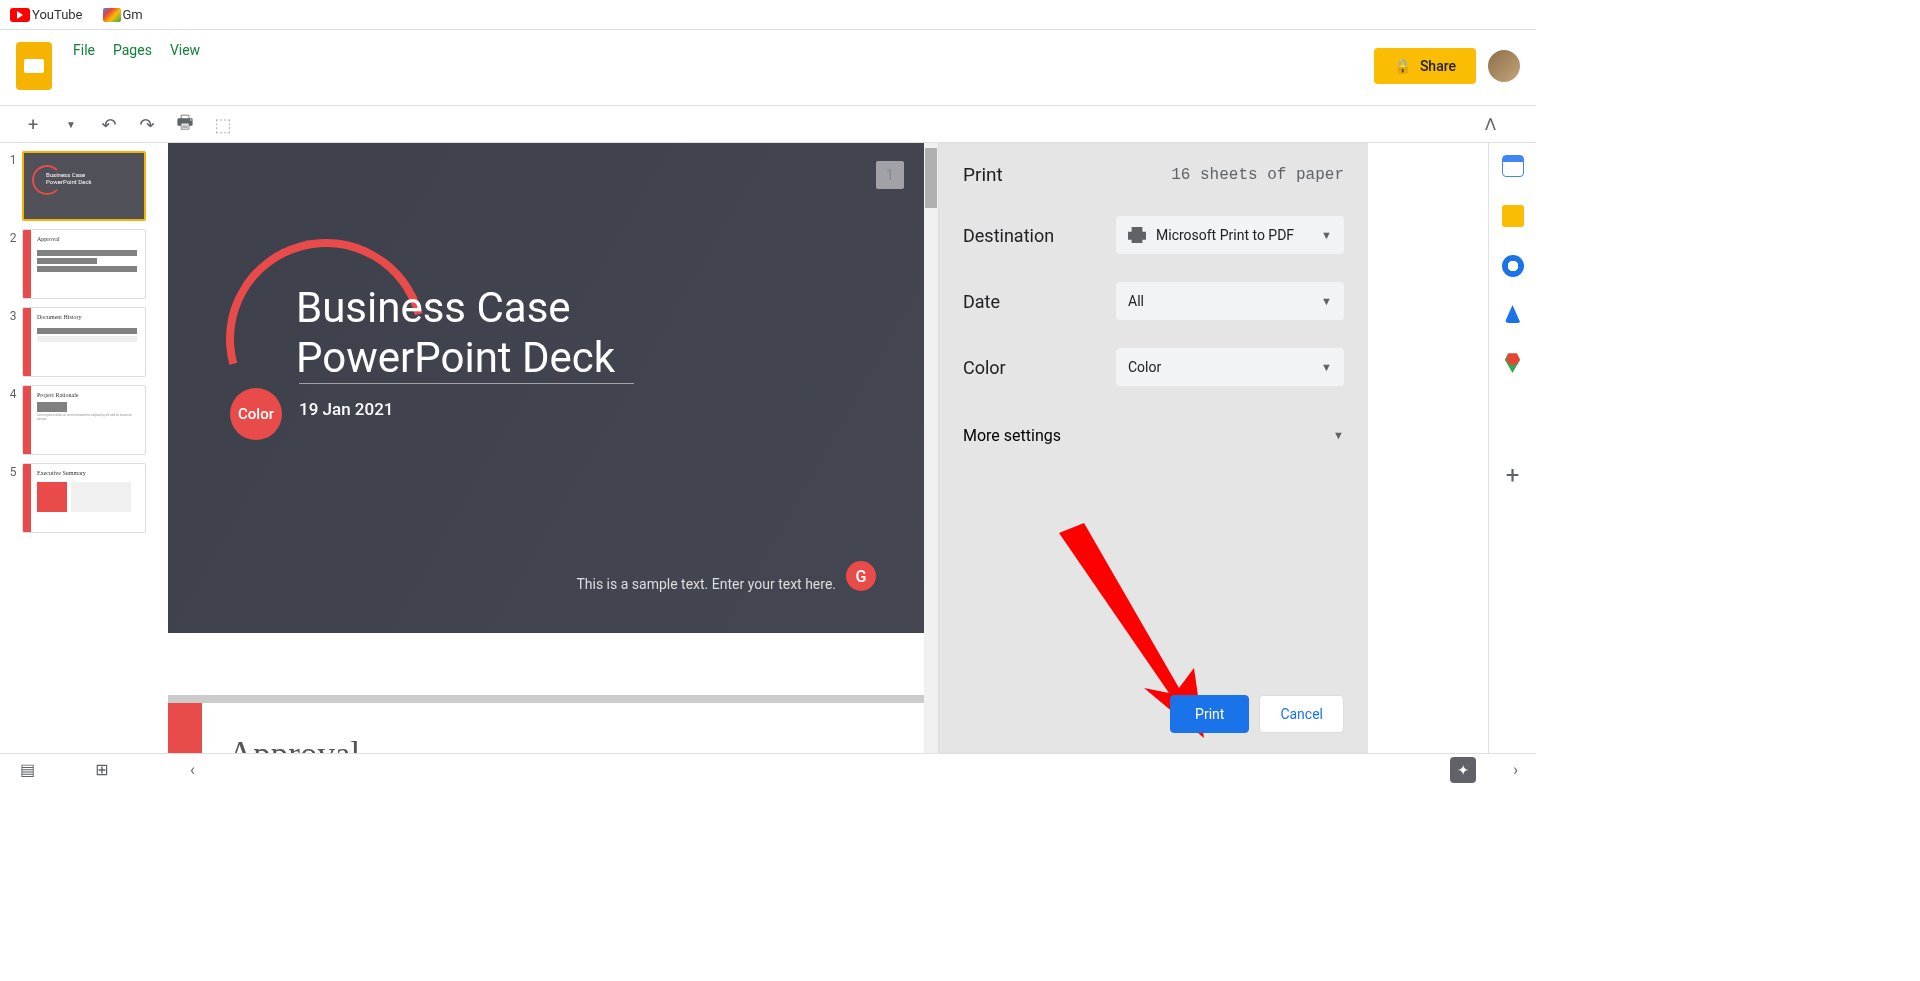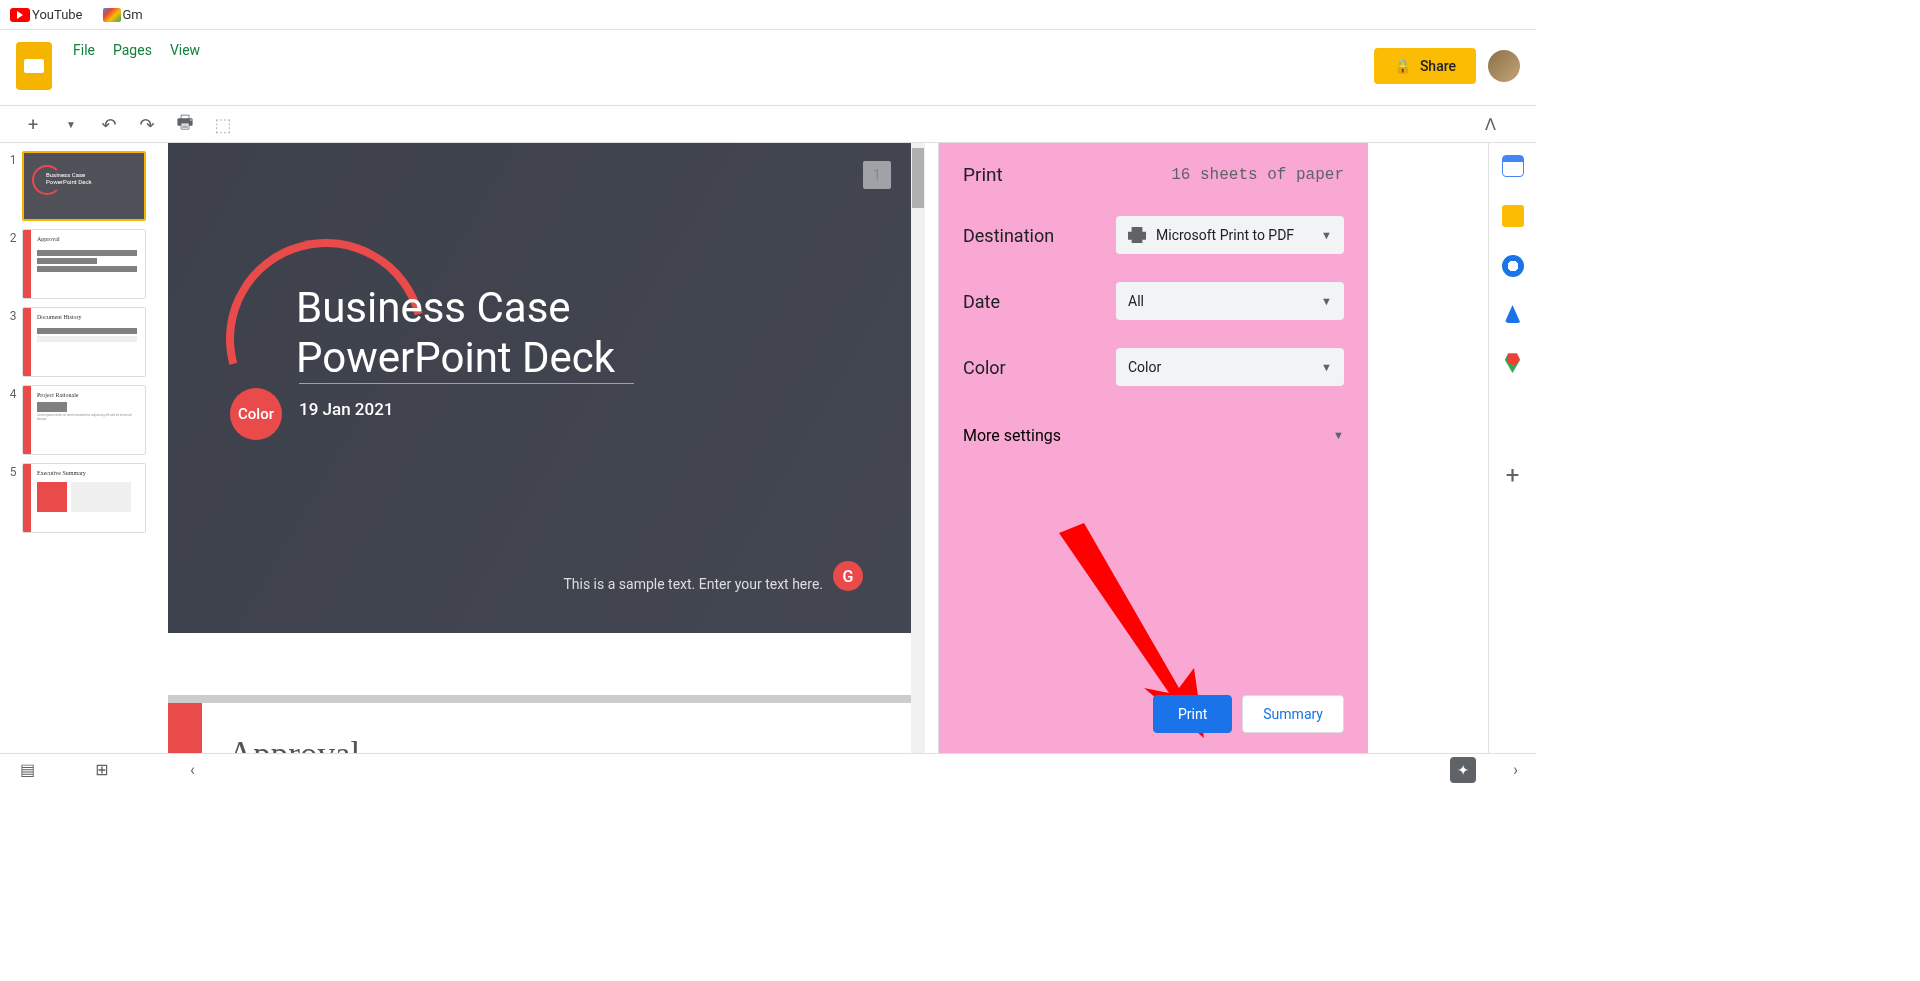--- a/index.html
+++ b/index.html
@@ -60,21 +60,21 @@
 .slide1-date { position: absolute; left: 131px; top: 256px; color: white; font-size: 17px; font-weight: 500; }
 .slide1-footer { position: absolute; right: 88px; bottom: 41px; color: #ddd; font-size: 14px; }
 .slide1-gbadge { position: absolute; right: 48px; bottom: 42px; width: 30px; height: 30px; background: #e94b4b; border-radius: 50%; display: flex; align-items: center; justify-content: center; color: white; font-weight: 500; }
 
 
 .slide2-preview { height: 250px; background: white; border-top: 8px solid #ccc; position: relative; }
 .slide2-redbar { position: absolute; left: 0; top: 0; width: 34px; height: 100%; background: #e94b4b; }
 .slide2-title { position: absolute; left: 60px; top: 32px; font-family: 'Times New Roman', serif; font-size: 35px; color: #555; }
 
 
-.settings-panel { width: 430px; background: #f9a8d4; border-left: 1px solid #dadce0; display: flex; flex-direction: column; padding: 20px 24px; position: relative; margin-left: 13px; }
+.settings-panel { width: 430px; background: #e5e5e5; border-left: 1px solid #dadce0; display: flex; flex-direction: column; padding: 20px 24px; position: relative; }
 .settings-header { display: flex; justify-content: space-between; align-items: center; margin-bottom: 30px; }
 .print-title { font-size: 19px; color: #202124; }
 .sheet-count { font-size: 16px; color: #5f6368; font-family: Liberation Mono, monospace; }
 .setting-row { display: flex; align-items: center; justify-content: space-between; margin-bottom: 28px; }
 .setting-label { font-size: 18px; color: #202124; }
 .setting-dropdown { width: 228px; height: 38px; background: #f1f3f4; border-radius: 4px; display: flex; align-items: center; padding: 0 12px; font-size: 14px; color: #202124; cursor: pointer; position: relative; }
 .dd-printer-icon { width: 18px; height: 16px; margin-right: 10px; background: #5f6368; clip-path: polygon(20% 0, 80% 0, 80% 30%, 100% 30%, 100% 80%, 80% 80%, 80% 100%, 20% 100%, 20% 80%, 0 80%, 0 30%, 20% 30%); }
 .dd-arrow { position: absolute; right: 12px; font-size: 11px; color: #5f6368; }
 .more-settings { display: flex; justify-content: space-between; align-items: center; padding: 12px 0; cursor: pointer; }
 
@@ -264,21 +264,21 @@
       </div>
 
       <div class="red-arrow">
         <svg viewBox="0 0 200 230">
           <path d="M 20 10 L 130 170 L 105 165 L 165 215 L 155 145 L 140 165 L 45 0 Z" fill="#ff0000"></path>
         </svg>
       </div>
 
       <div class="dialog-actions">
         <div class="btn-print">Print</div>
-        <div class="btn-cancel">Summary</div>
+        <div class="btn-cancel">Cancel</div>
       </div>
     </div>
   </div>
 </div>
 
 <div class="side-panel">
   <div class="side-icon side-cal"></div>
   <div class="side-icon side-keep"></div>
   <div class="side-icon side-tasks"></div>
   <div class="side-icon side-contacts"></div>

